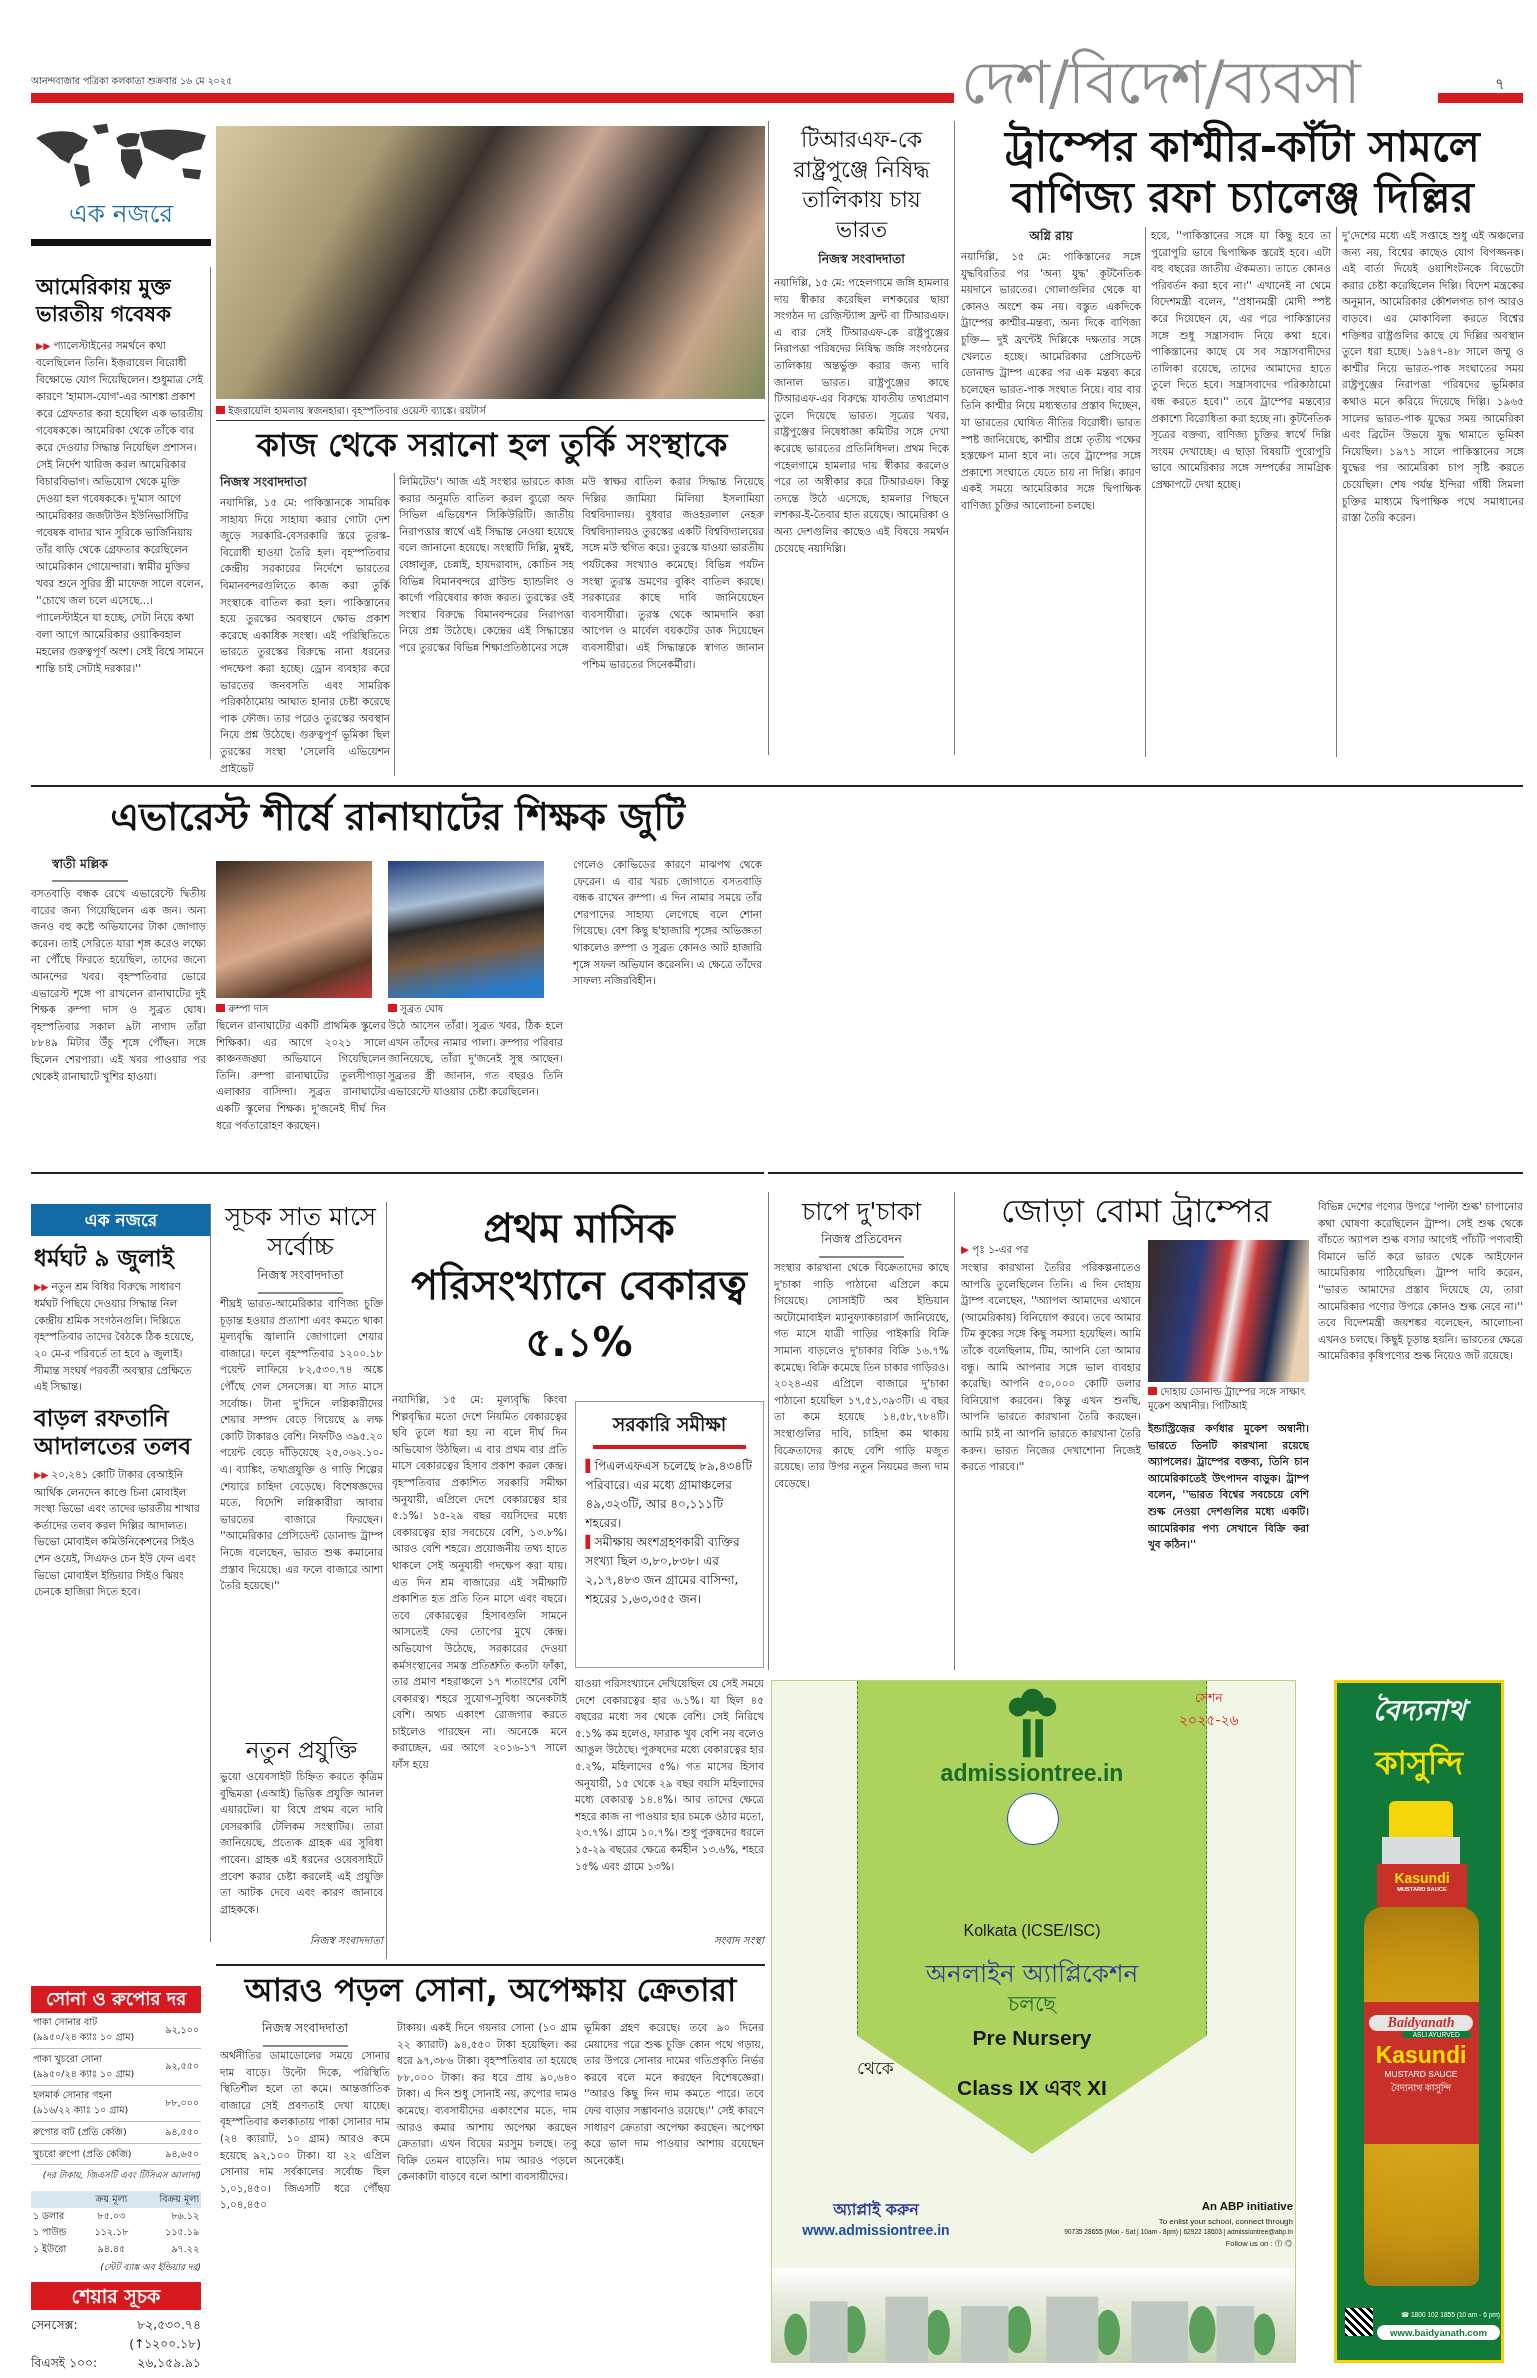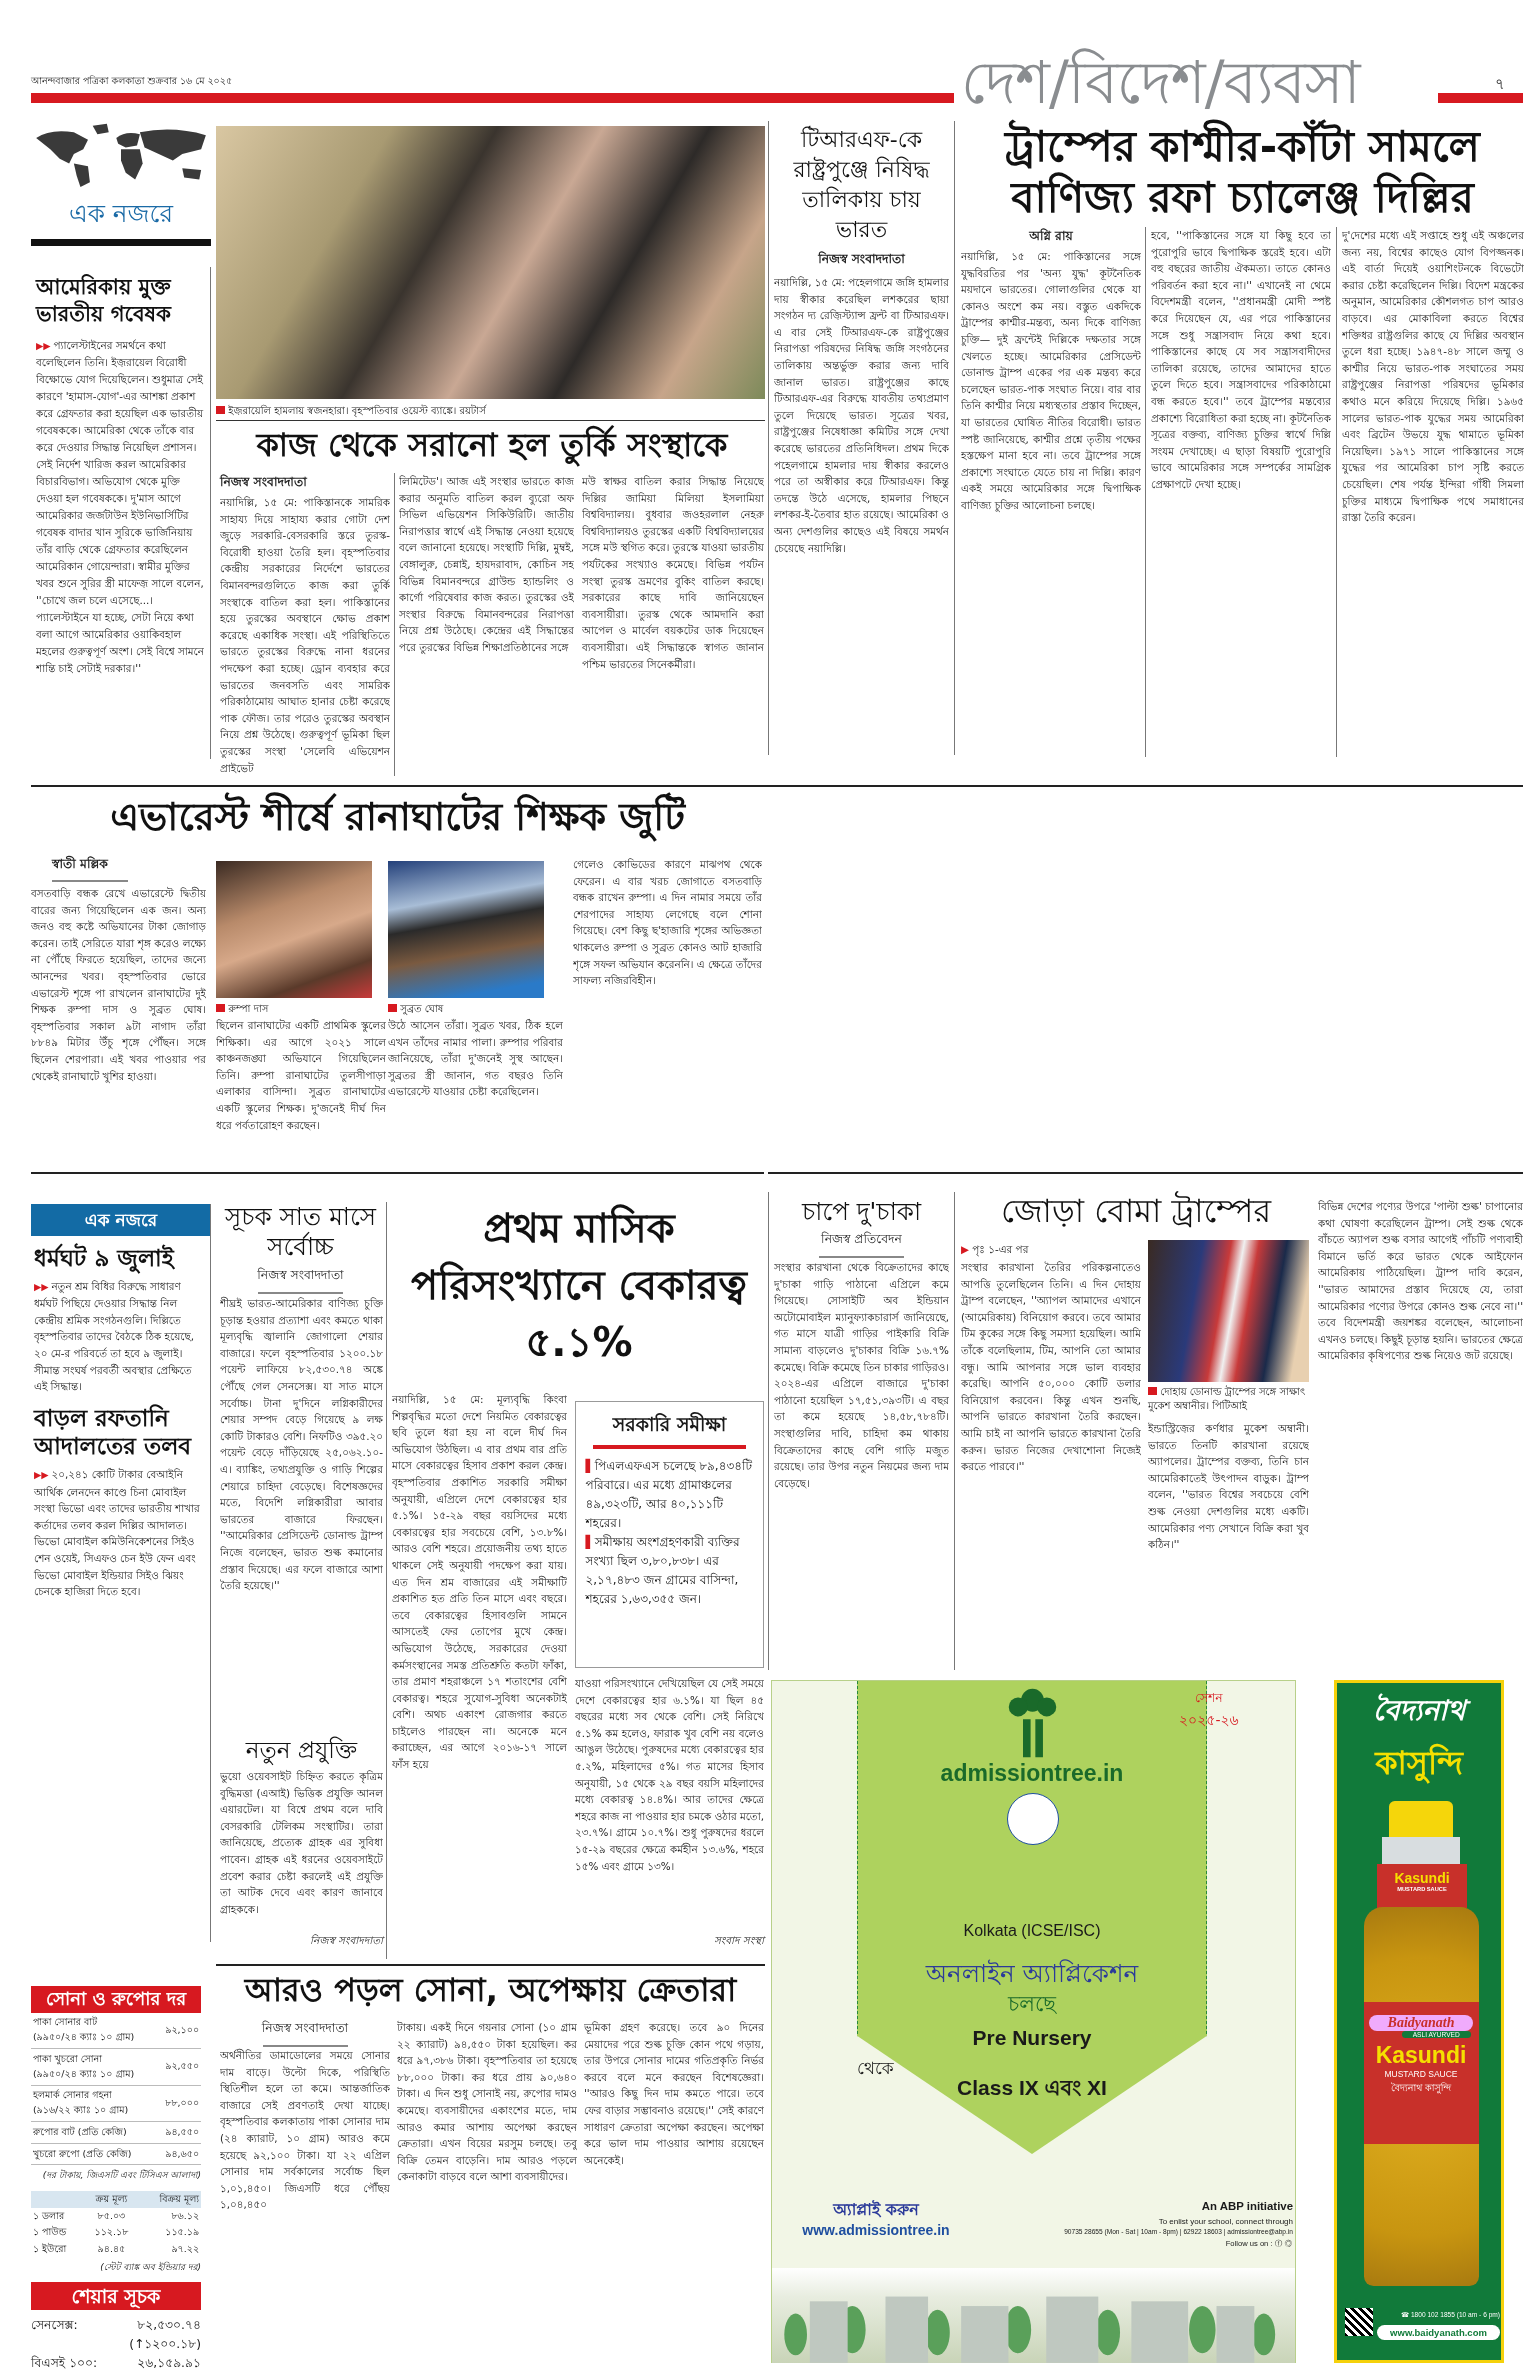--- a/index.html
+++ b/index.html
@@ -246,21 +246,21 @@
     <div class="byline-rule" style="width:85px"></div>
   </div>
 <div class="abs body-text" style="left:774px;top:1259px;width:175px;height:407px;">সংস্থার কারখানা থেকে বিক্রেতাদের কাছে দু'চাকা গাড়ি পাঠানো এপ্রিলে কমে গিয়েছে। সোসাইটি অব ইন্ডিয়ান অটোমোবাইল ম্যানুফ্যাকচারার্স জানিয়েছে, গত মাসে যাত্রী গাড়ির পাইকারি বিক্রি সামান্য বাড়লেও দু'চাকার বিক্রি ১৬.৭% কমেছে। বিক্রি কমেছে তিন চাকার গাড়িরও। ২০২৪-এর এপ্রিলে বাজারে দু'চাকা পাঠানো হয়েছিল ১৭,৫১,৩৯৩টি। এ বছর তা কমে হয়েছে ১৪,৫৮,৭৮৪টি। সংস্থাগুলির দাবি, চাহিদা কম থাকায় বিক্রেতাদের কাছে বেশি গাড়ি মজুত রয়েছে। তার উপর নতুন নিয়মের জন্য দাম বেড়েছে।</div>
 <div class="abs vline" style="left:954px;top:1192px;height:478px;"></div>
 
 <div class="abs headline" style="left:961px;top:1194px;width:350px;font-size:32px;text-align:center;font-weight:normal;">জোড়া বোমা ট্রাম্পের</div>
 <div class="abs" style="left:961px;top:1242px;font-size:10.4px;"><span style="color:#d71920">▶ </span><span>পৃঃ ১-এর পর</span></div>
 <div class="abs body-text" style="left:961px;top:1259px;width:180px;height:407px;">সংস্থার কারখানা তৈরির পরিকল্পনাতেও আপত্তি তুলেছিলেন তিনি। এ দিন দোহায় ট্রাম্প বলেছেন, ''অ্যাপল আমাদের এখানে (আমেরিকায়) বিনিয়োগ করবে। তবে আমার টিম কুকের সঙ্গে কিছু সমস্যা হয়েছিল। আমি তাঁকে বলেছিলাম, টিম, আপনি তো আমার বন্ধু। আমি আপনার সঙ্গে ভাল ব্যবহার করেছি। আপনি ৫০,০০০ কোটি ডলার বিনিয়োগ করবেন। কিন্তু এখন শুনছি, আপনি ভারতে কারখানা তৈরি করছেন। আমি চাই না আপনি ভারতে কারখানা তৈরি করুন। ভারত নিজের দেখাশোনা নিজেই করতে পারবে।''</div>
 <div class="abs photo" style="left:1148px;top:1240px;width:161px;height:142px;background:linear-gradient(100deg,#3a2a22 0%,#2a3a7a 30%,#c83a3a 45%,#f0f0f0 52%,#c83a3a 60%,#1a2a4a 75%,#e8d0b0 90%);"></div>
 <div class="abs caption" style="left:1148px;top:1385px;width:161px;font-size:10px;line-height:14px;"><span class="sq"></span><span>দোহায় ডোনাল্ড ট্রাম্পের সঙ্গে সাক্ষাৎ মুকেশ অম্বানীর। পিটিআই</span></div>
-<div class="abs body-text" style="left:1148px;top:1420px;width:161px;height:246px;">ইন্ডাস্ট্রিজ়ের কর্ণধার মুকেশ অম্বানী। ভারতে তিনটি কারখানা রয়েছে অ্যাপলের। ট্রাম্পের বক্তব্য, তিনি চান আমেরিকাতেই উৎপাদন বাড়ুক। ট্রাম্প বলেন, ''ভারত বিশ্বের সবচেয়ে বেশি শুল্ক নেওয়া দেশগুলির মধ্যে একটি। আমেরিকার পণ্য সেখানে বিক্রি করা খুব কঠিন।''</div>
+<div class="abs body-text" style="left:1148px;top:1420px;width:161px;height:246px;font-weight:bold;">ইন্ডাস্ট্রিজ়ের কর্ণধার মুকেশ অম্বানী। ভারতে তিনটি কারখানা রয়েছে অ্যাপলের। ট্রাম্পের বক্তব্য, তিনি চান আমেরিকাতেই উৎপাদন বাড়ুক। ট্রাম্প বলেন, ''ভারত বিশ্বের সবচেয়ে বেশি শুল্ক নেওয়া দেশগুলির মধ্যে একটি। আমেরিকার পণ্য সেখানে বিক্রি করা খুব কঠিন।''</div>
 <div class="abs body-text" style="left:1318px;top:1198px;width:205px;height:467px;">বিভিন্ন দেশের পণ্যের উপরে 'পাল্টা শুল্ক' চাপানোর কথা ঘোষণা করেছিলেন ট্রাম্প। সেই শুল্ক থেকে বাঁচতে অ্যাপল শুল্ক বসার আগেই পাঁচটি পণ্যবাহী বিমানে ভর্তি করে ভারত থেকে আইফোন আমেরিকায় পাঠিয়েছিল। ট্রাম্প দাবি করেন, ''ভারত আমাদের প্রস্তাব দিয়েছে যে, তারা আমেরিকার পণ্যের উপরে কোনও শুল্ক নেবে না।'' তবে বিদেশমন্ত্রী জয়শঙ্কর বলেছেন, আলোচনা এখনও চলছে। কিছুই চূড়ান্ত হয়নি। ভারতের ক্ষেত্রে আমেরিকার কৃষিপণ্যের শুল্ক নিয়েও জট রয়েছে।</div>
 
 <div class="abs ad-green" style="left:771px;top:1680px;width:525px;height:683px;padding-left:36px;">
   <div class="abs ad-inner" style="left:85px;top:0;width:350px;height:473px;border-left:1.9px dashed #2a8a3a;border-right:1.9px dashed #2a8a3a;clip-path:polygon(0 0,100% 0,100% 75%,50% 100%,0 75%);"></div>
   <div class="abs" style="left:407px;top:7.6px;color:#d71920;font-size:12.3px;text-align:center;">
       <div>সেশন</div>
       <div style="font-size:14px">২০২৫-২৬</div>
     </div>
   <div class="abs" style="left:213px;top:4.7px;width:95px;text-align:center;">
     <svg width="95" height="76" viewBox="0 0 100 80">
@@ -314,21 +314,21 @@
   <div style="color:#fff;font-size:28px;font-weight:bold;text-align:center;margin-top:5.7px;font-style:italic;">বৈদ্যনাথ</div>
   <div style="color:#f5e000;font-size:32px;font-weight:bold;text-align:center;margin-top:1.9px;">কাসুন্দি</div>
   <div style="position:absolute;left:52px;top:118px;width:64px;height:36px;background:#f5d60b;border-radius:5.7px 5.7px 0 0;"></div>
   <div style="position:absolute;left:45px;top:154px;width:78px;height:26.5px;background:#d8dde0;"></div>
   <div style="position:absolute;left:40px;top:181px;width:90px;height:44px;background:#c8302a;color:#f5e000;text-align:center;font-weight:bold;font-family:'Liberation Sans',sans-serif;font-size:14px;padding-top:5.7px;">
       <div>Kasundi</div>
       <div style="font-size:5.7px;color:#fff">MUSTARD SAUCE</div>
     </div>
   <div style="position:absolute;left:26.5px;top:224px;width:115px;height:379px;background:radial-gradient(circle,#e0b020 0%,#c89510 70%,#a87a10 100%);border-radius:19px 19px 9.5px 9.5px;">
     <div style="position:absolute;left:0;top:95px;width:115px;height:142px;background:#c8302a;text-align:center;font-family:'Liberation Sans',sans-serif;">
-      <div style="background:#f0abfc;color:#c8302a;font-weight:bold;font-style:italic;font-size:14px;margin:13.2px 5.7px 0;border-radius:9.5px;font-family:'Liberation Serif',serif;">Baidyanath</div>
+      <div style="background:#e5e5e5;color:#c8302a;font-weight:bold;font-style:italic;font-size:14px;margin:13.2px 5.7px 0;border-radius:9.5px;font-family:'Liberation Serif',serif;">Baidyanath</div>
       <div style="background:#117a3a;color:#fff;font-size:6.6px;margin:0 7.6px 0 38px;border-radius:3.8px;">ASLI AYURVED</div>
       <div style="color:#f5e000;font-weight:bold;font-size:23px;margin-top:3.8px;">Kasundi</div>
       <div style="color:#fff;font-size:8.5px;">MUSTARD SAUCE</div>
       <div style="color:#fff;font-size:9.5px;margin-top:1.9px;">বৈদ্যনাথ কাসুন্দি</div>
     </div>
   </div>
   <div style="position:absolute;left:7.6px;top:625px;width:28px;height:28px;background:repeating-linear-gradient(45deg,#000 0 2.8px,#fff 2.8px 5.7px);"></div>
   <div style="position:absolute;left:40px;top:628px;width:123px;text-align:right;color:#fff;font-size:6.6px;font-family:'Liberation Sans',sans-serif;"><span>☎ </span><span>1800 102 1855 (10 am - 6 pm)</span></div>
   <div style="position:absolute;left:40px;top:642px;width:123px;background:#fff;color:#117a3a;font-weight:bold;font-size:9.5px;text-align:center;border-radius:7.6px;font-family:'Liberation Sans',sans-serif;padding:1.9px 0;">www.baidyanath.com</div>
 </div>

